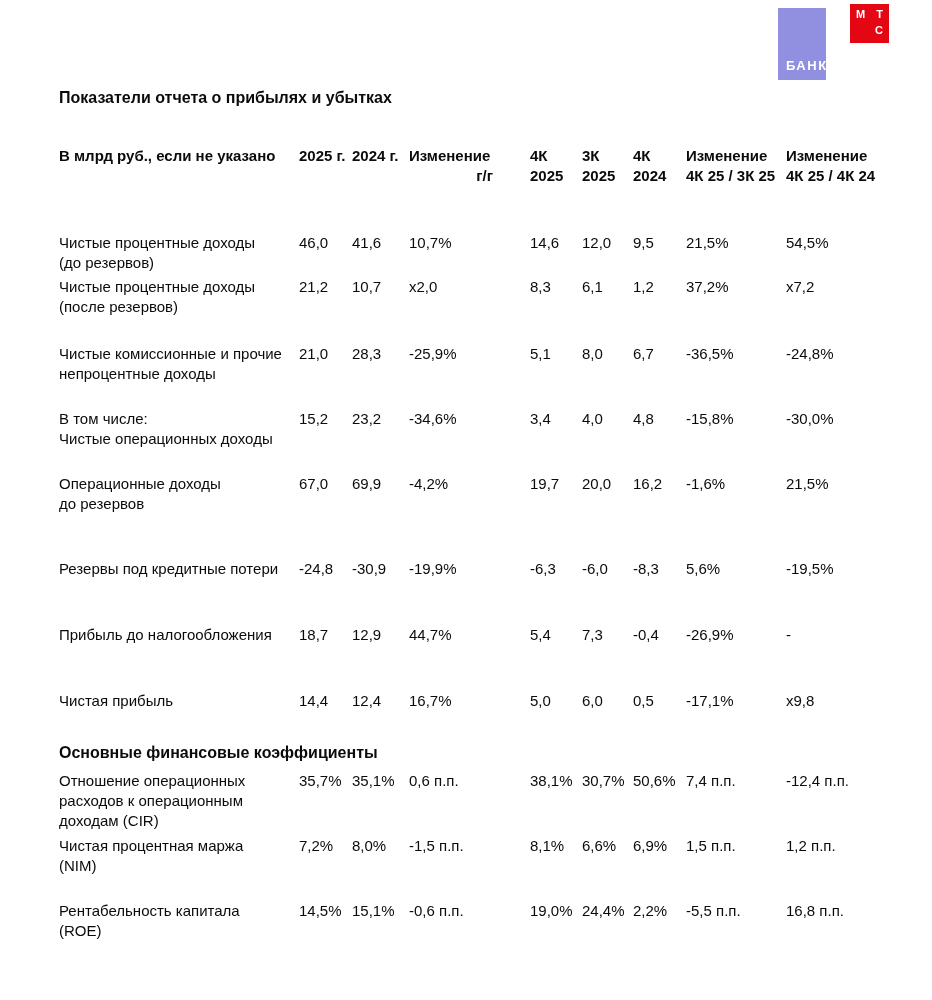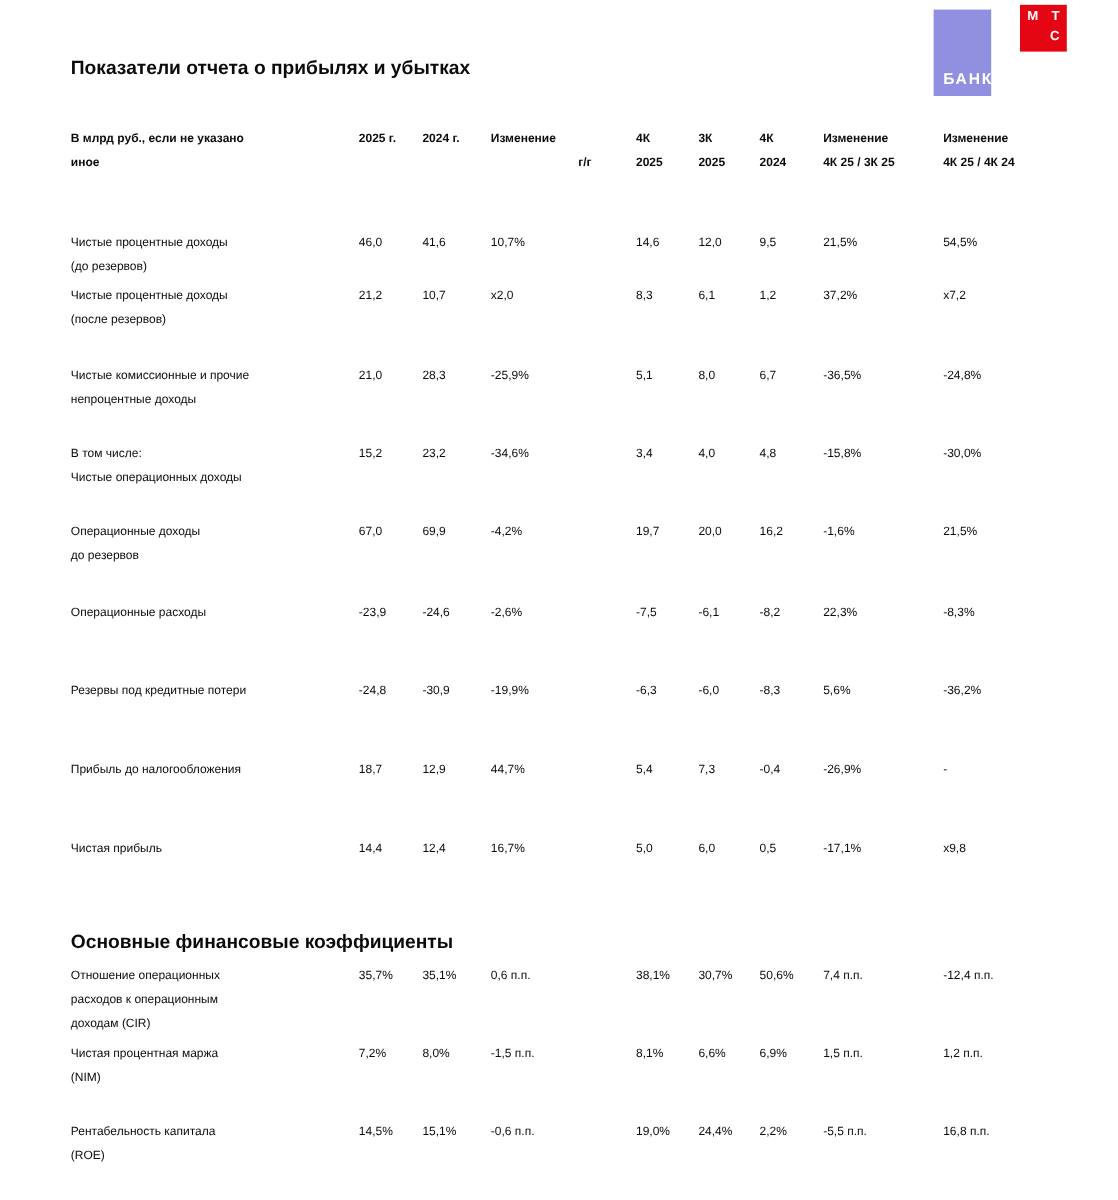--- a/index.html
+++ b/index.html
@@ -1,23 +1,23 @@
 <!DOCTYPE html>
 <html><head>
 <meta charset="utf-8">
 <style>
   html,body{margin:0;padding:0;background:#fff;}
   .page{position:relative;width:932px;height:1000px;background:#ffffff;
         font-family:"Liberation Sans",sans-serif;color:#0b0b0b;overflow:hidden;}
   .content{padding-left:59px;}
   .sec-title{margin:0;font-size:16px;font-weight:bold;line-height:20px;}
-  .t1{padding-top:48px;}
-  .t2{margin-top:58px;}
+  .t1{padding-top:88px;}
+  .t2{margin-top:32px;}
   .grid{display:grid;grid-template-columns:240px 53px 57px 121px 52px 51px 53px 100px 146px;
-        font-size:10px;line-height:20px;align-items:start;}
+        font-size:15px;line-height:20px;align-items:start;}
   .hdr{font-weight:bold;margin-top:18px;}
   .hdr .cell div{white-space:nowrap;}
   .cell{white-space:pre-line;padding-right:4px;}
   .gg{text-align:right;width:84px;}
   .m4{margin-top:4px}.m5{margin-top:5px}.m8{margin-top:8px}.m18{margin-top:18px}
   .m25{margin-top:25px}.m27{margin-top:27px}.m45{margin-top:45px}.m46{margin-top:46px}
   
   .logo{position:absolute;top:4px;left:778px;width:114px;height:76px;}
   .logo-purple{position:absolute;left:0;top:4px;width:48px;height:72px;text-decoration:underline;}
   .logo-bank{position:absolute;left:8px;bottom:7px;color:#fff;font-weight:bold;
@@ -41,21 +41,21 @@
       <span class="lc">С</span>
     </div>
   </div>
 
   <div class="content">
 
     <h1 class="sec-title t1">Показатели отчета о прибылях и убытках</h1>
 
     <div class="grid hdr">
       <div class="cell">
-        <div>В млрд руб., если не указано</div><div>иное</div>
+        <div>В млрд руб., если не указано</div>
       </div>
       <div class="cell">
         <div>2025 г.</div>
       </div>
       <div class="cell">
         <div>2024 г.</div>
       </div>
       <div class="cell">
         <div>Изменение</div><div class="gg">г/г</div>
       </div>
@@ -134,42 +134,31 @@
       <div class="cell">67,0</div>
       <div class="cell">69,9</div>
       <div class="cell">-4,2%</div>
       <div class="cell">19,7</div>
       <div class="cell">20,0</div>
       <div class="cell">16,2</div>
       <div class="cell">-1,6%</div>
       <div class="cell">21,5%</div>
     </div>
 
-    <div class="grid m27">
-      <div class="cell">Операционные расходы</div>
-      <div class="cell">-23,9</div>
-      <div class="cell">-24,6</div>
-      <div class="cell">-2,6%</div>
-      <div class="cell">-7,5</div>
-      <div class="cell">-6,1</div>
-      <div class="cell">-8,2</div>
-      <div class="cell">22,3%</div>
-      <div class="cell">-8,3%</div>
-    </div>
 
     <div class="grid m45">
       <div class="cell">Резервы под кредитные потери</div>
       <div class="cell">-24,8</div>
       <div class="cell">-30,9</div>
       <div class="cell">-19,9%</div>
       <div class="cell">-6,3</div>
       <div class="cell">-6,0</div>
       <div class="cell">-8,3</div>
       <div class="cell">5,6%</div>
-      <div class="cell">-36,2%</div>
+      <div class="cell">-19,5%</div>
     </div>
 
     <div class="grid m46">
       <div class="cell">Прибыль до налогообложения</div>
       <div class="cell">18,7</div>
       <div class="cell">12,9</div>
       <div class="cell">44,7%</div>
       <div class="cell">5,4</div>
       <div class="cell">7,3</div>
       <div class="cell">-0,4</div>

